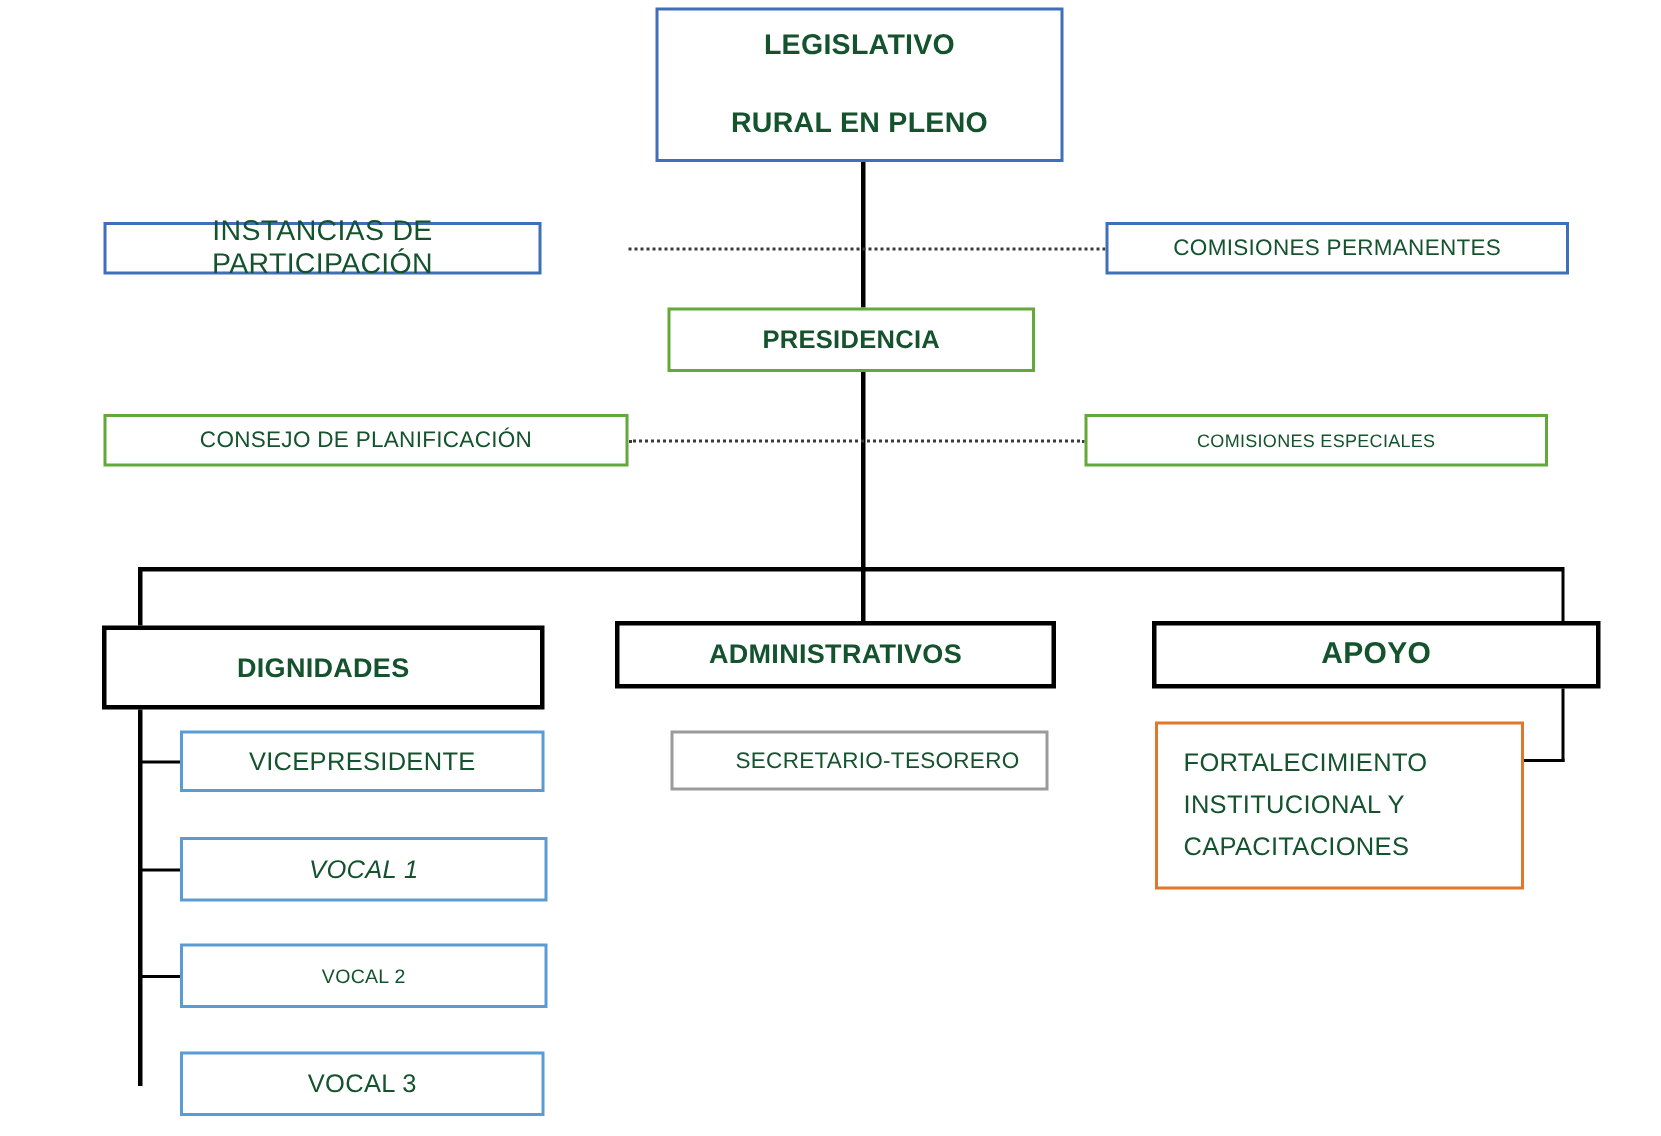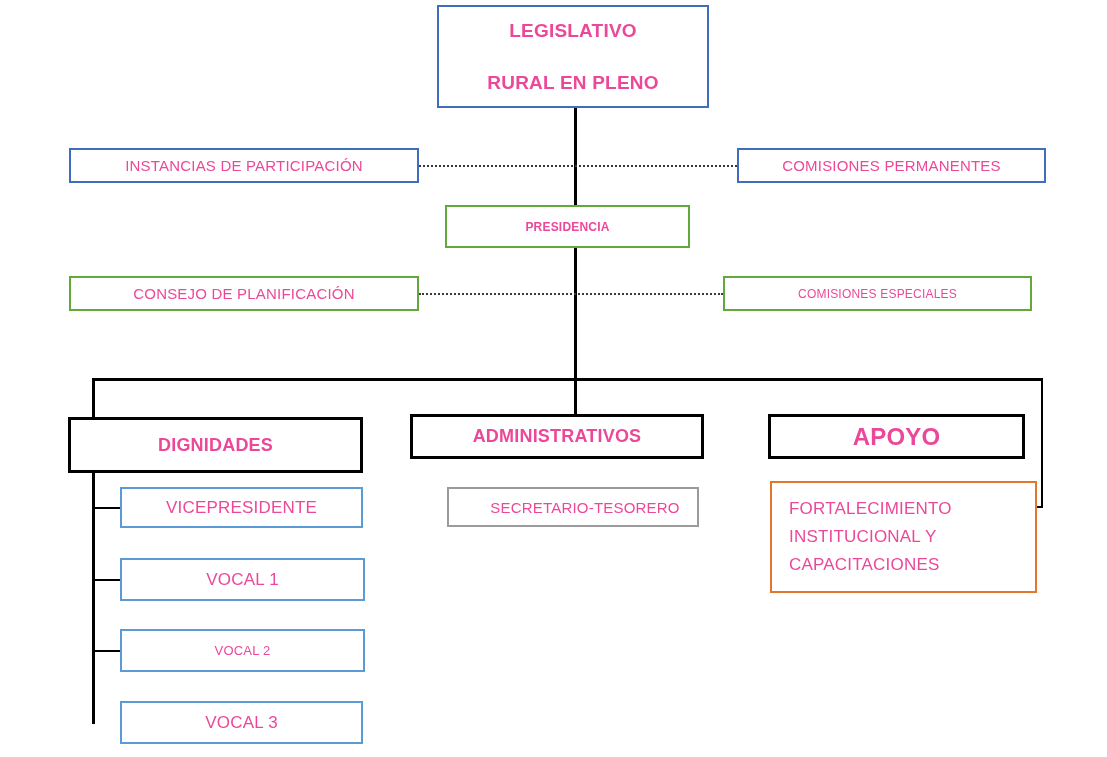--- a/index.html
+++ b/index.html
@@ -21,21 +21,21 @@
 
   
   .node {
     position: absolute;
     box-sizing: border-box;
     background: #ffffff;
     display: flex;
     align-items: center;
     justify-content: center;
     text-align: center;
-    color: #ec4899;
+    color: #14532d;
     z-index: 5;
     letter-spacing: 0.2px;
   }
   .node .txt { display: block; width: 100%; }
 
   .b-blue   { border: 2px solid #3f6fba; }
   .b-green  { border: 2px solid #63a83b; }
   .b-black  { border: 3px solid #000000; }
   .b-gray   { border: 2px solid #9b9b9b; padding-left: 24px; }
   .b-lblue  { border: 2px solid #5b9bd5; }
@@ -61,68 +61,69 @@
     border-top: 2px dotted #3a3a3a;
     z-index: 1;
   }
 
   
   #n-legislativo {
     left: 437px; top: 5px; width: 272px; height: 103px;
     font-size: 19px; line-height: 26px;
   }
   #n-instancias {
-    left: 69px; top: 148px; width: 350px; height: 35px;
-    font-size: 15px;
+    left: 69px; top: 148px; width: 292px; height: 35px;
+    font-size: 19px;
   }
   #n-comisiones-perm {
     left: 737px; top: 148px; width: 309px; height: 35px;
     font-size: 15px;
   }
   #n-presidencia {
     left: 445px; top: 205px; width: 245px; height: 43px;
-    font-size: 12px;
+    font-size: 17px;
   }
   #n-consejo {
     left: 69px; top: 276px; width: 350px; height: 35px;
     font-size: 15px;
   }
   #n-comisiones-esp {
     left: 723px; top: 276px; width: 309px; height: 35px;
     font-size: 12px;
   }
   #n-dignidades {
     left: 68px; top: 417px; width: 295px; height: 56px;
     font-size: 18px;
   }
   #n-administrativos {
     left: 410px; top: 414px; width: 294px; height: 45px;
     font-size: 18px;
   }
   #n-apoyo {
-    left: 768px; top: 414px; width: 257px; height: 45px;
-    font-size: 24px;
+    left: 768px; top: 414px; width: 299px; height: 45px;
+    font-size: 20px;
   }
   #n-secretario {
     left: 447px; top: 487px; width: 252px; height: 40px;
     font-size: 15px;
   }
   #n-fortalecimiento {
-    left: 770px; top: 481px; width: 267px; height: 112px;
+    left: 770px; top: 481px; width: 246px; height: 112px;
     font-size: 17px; line-height: 28px;
     justify-content: flex-start; text-align: left;
     padding-left: 17px;
   }
   #n-vicepresidente {
     left: 120px; top: 487px; width: 243px; height: 41px;
     font-size: 17px;
   }
   #n-vocal1 {
     left: 120px; top: 558px; width: 245px; height: 43px;
     font-size: 17px;
+    font-style: italic;
   }
   #n-vocal2 {
     left: 120px; top: 629px; width: 245px; height: 43px;
     font-size: 13px;
   }
   #n-vocal3 {
     left: 120px; top: 701px; width: 243px; height: 43px;
     font-size: 17px;
   }
 </style>

